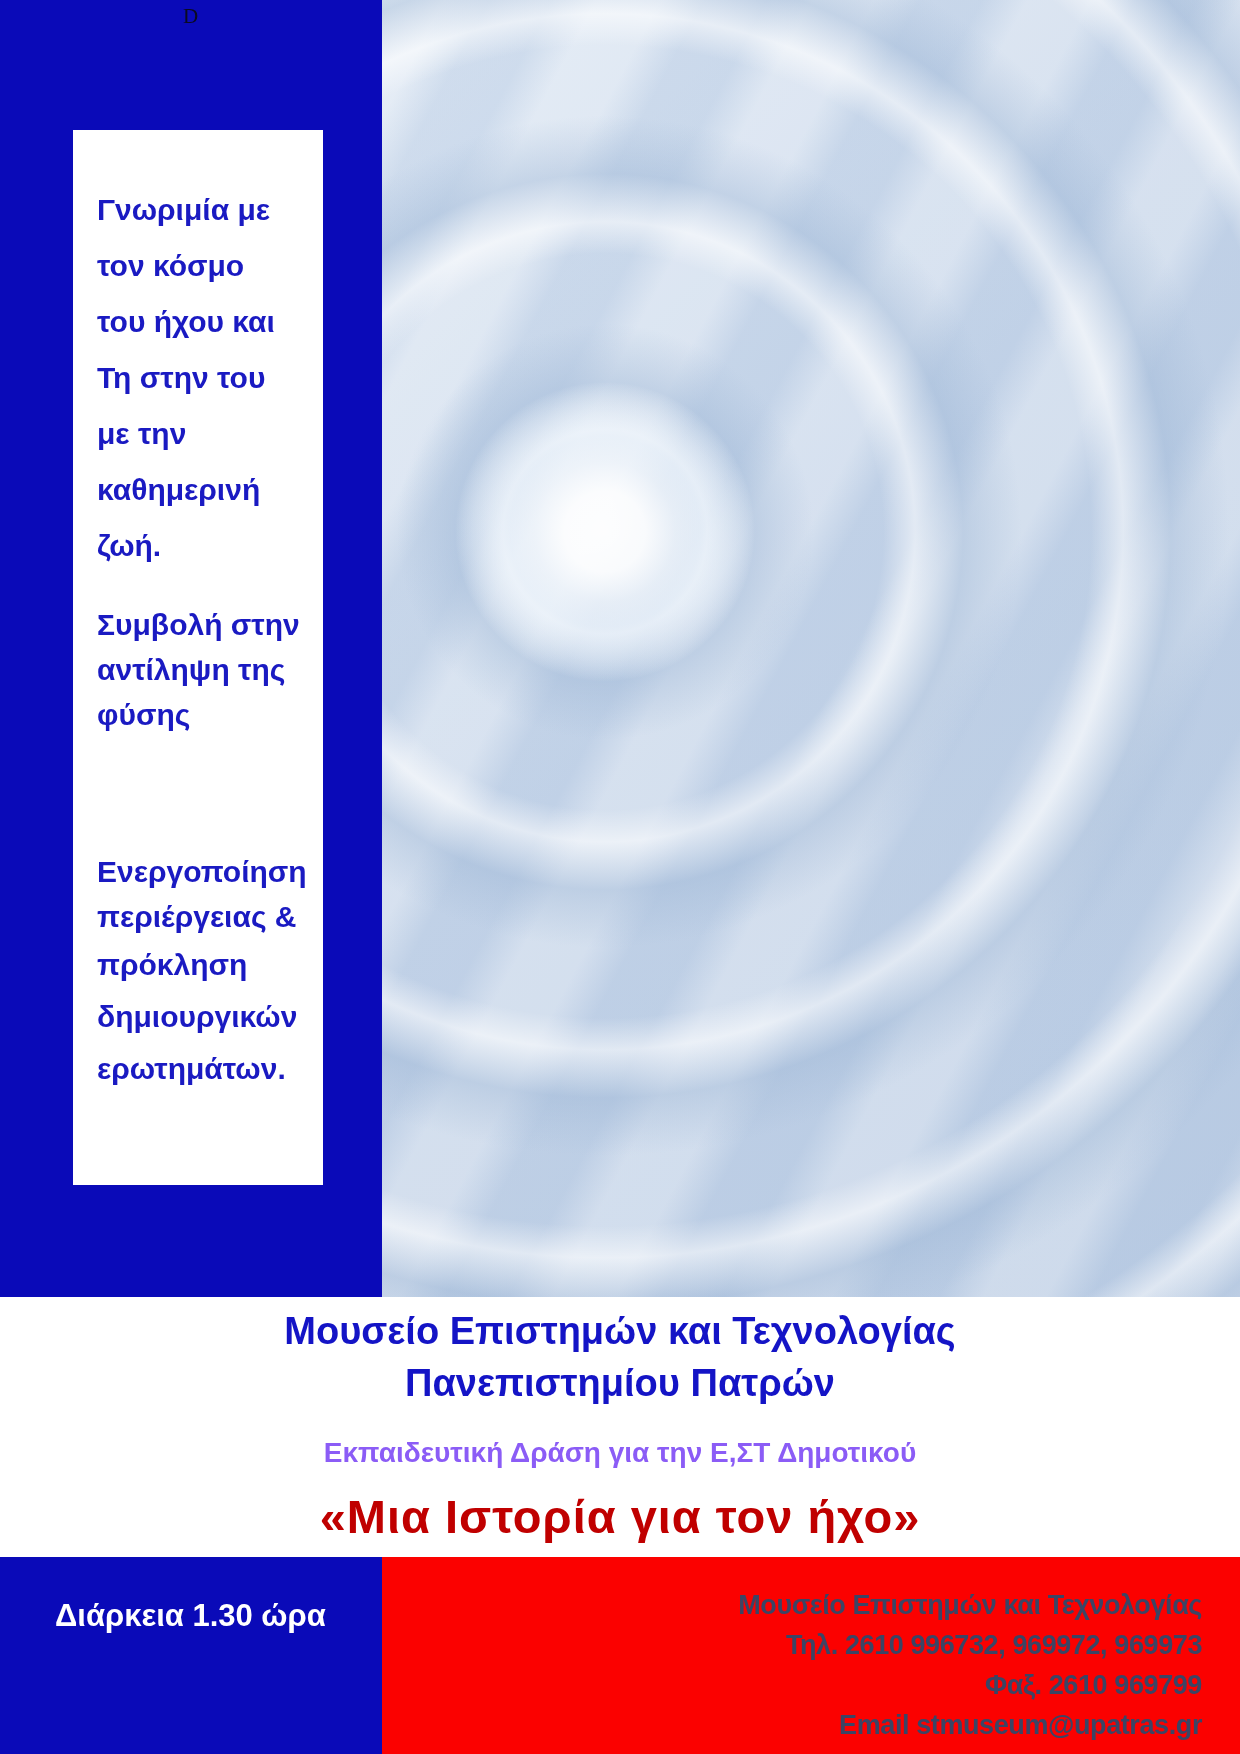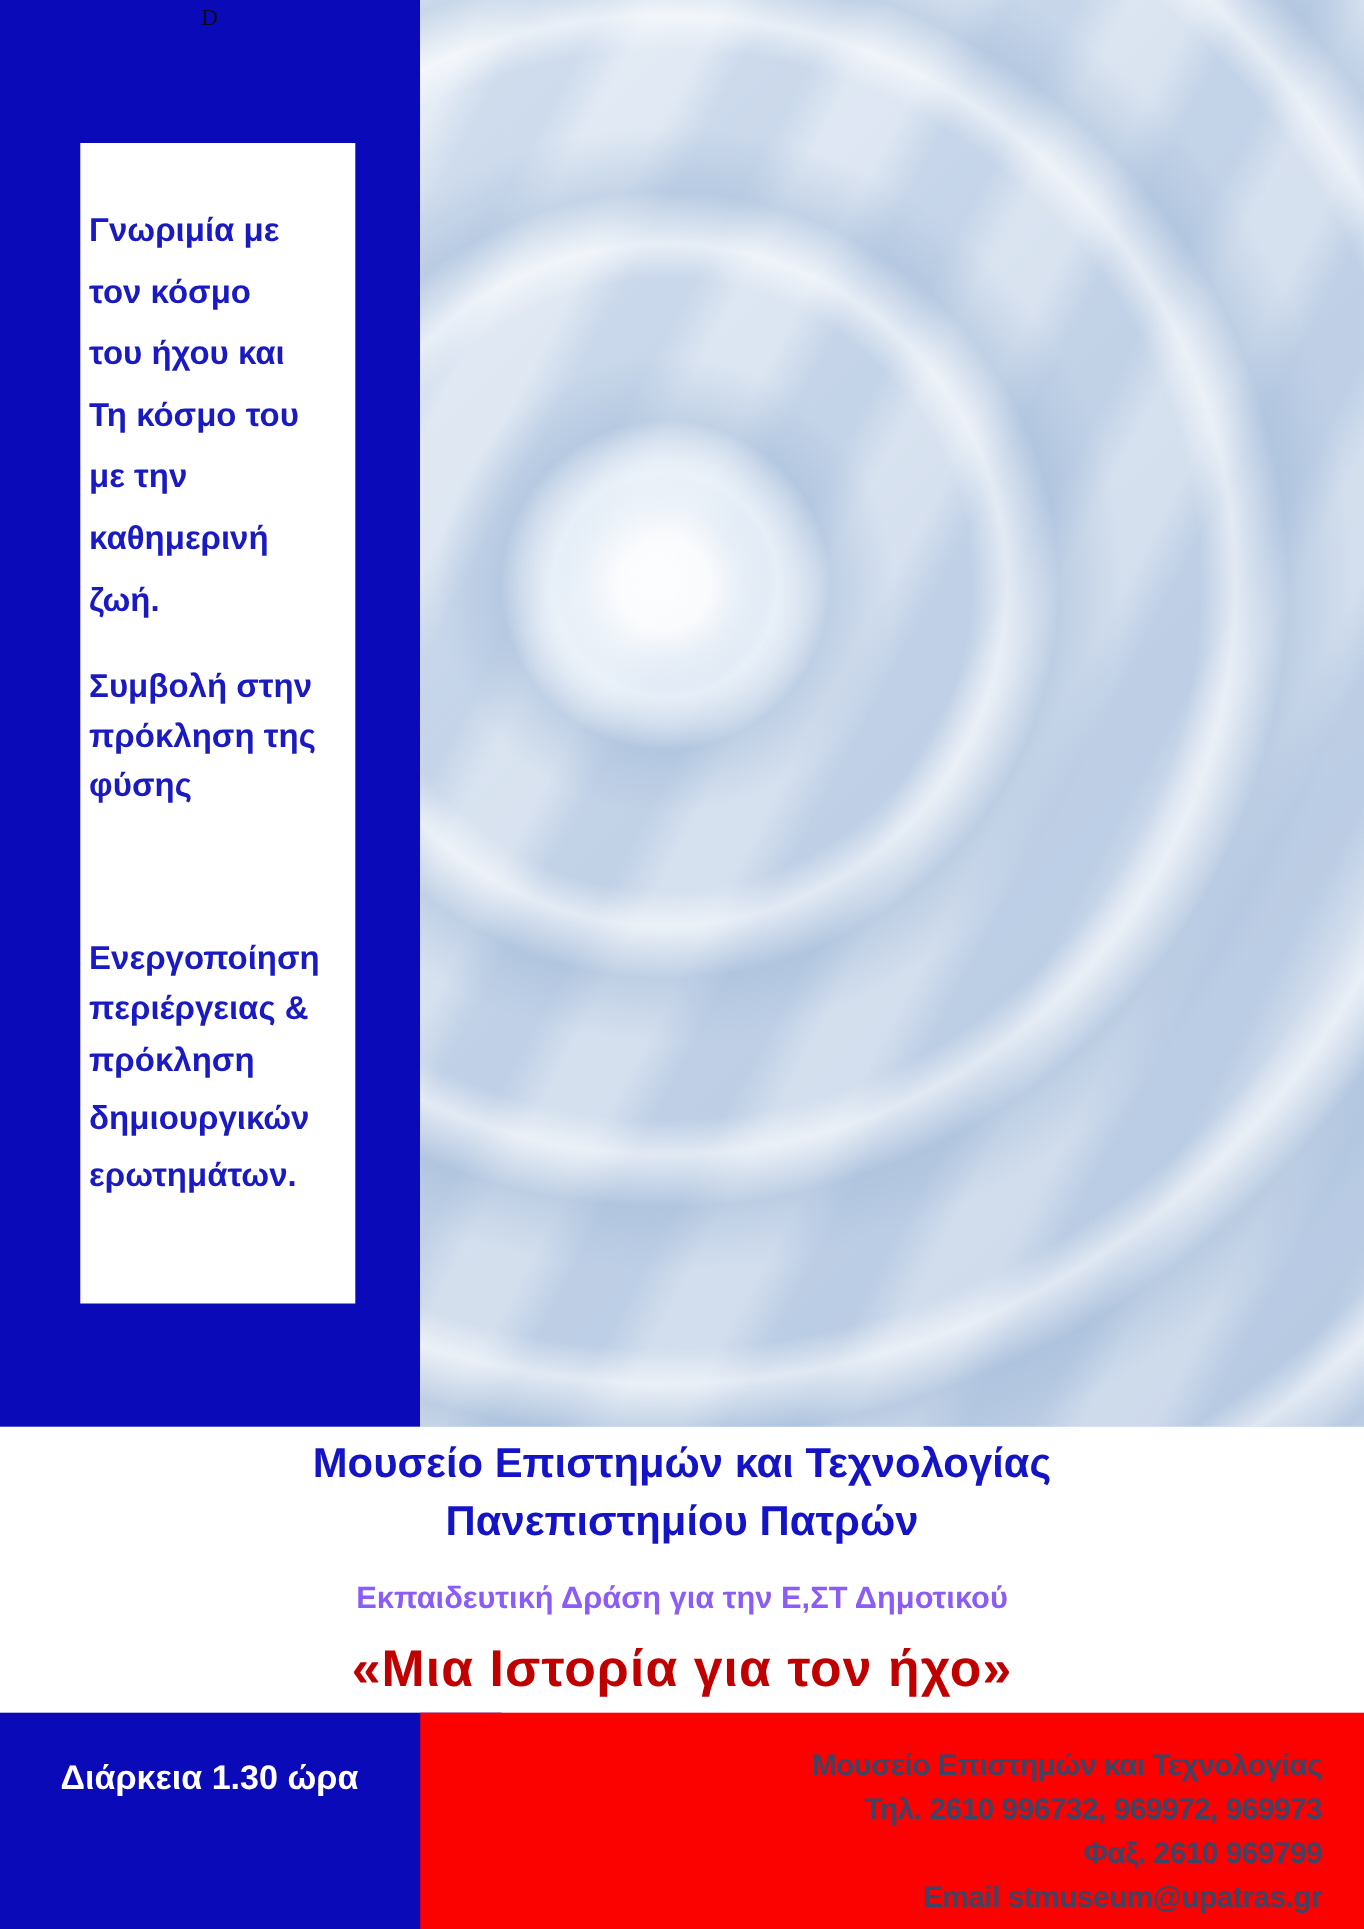--- a/index.html
+++ b/index.html
@@ -14,21 +14,21 @@
     background:#0a0ab8;
   }
   .corner-mark{
     position:absolute; left:183px; top:4px;
     font-family:"Liberation Serif", serif;
     font-size:21px; color:#0b0b20;
   }
   
   .white-box{
     position:absolute; left:73px; top:130px; width:250px; height:1055px;
-    background:#ffffff; box-sizing:border-box; padding:52px 6px 0 8px;
+    background:#ffffff; box-sizing:border-box; padding:52px 6px 0 24px;
   }
   .ln{
     font-size:30px; font-weight:bold; color:#1a1ac2; line-height:56px;
     white-space:nowrap;
   }
   .tight{line-height:45px;}
   .mid{line-height:52px;}
   .gap-lg{margin-top:28px;}
   .gap-sm{margin-top:10px;}
   .gap-xl{margin-top:112px;}
@@ -72,26 +72,26 @@
 <div class="page">
 
   <div class="blue-band"></div>
 
   <div class="corner-mark">D</div>
 
   <div class="white-box">
     <div class="ln">Γνωριμία με</div>
     <div class="ln">τον κόσμο</div>
     <div class="ln">του ήχου και</div>
-    <div class="ln">Τη κόσμο του</div>
+    <div class="ln">Τη στην του</div>
     <div class="ln">με την</div>
     <div class="ln">καθημερινή</div>
     <div class="ln">ζωή.</div>
     <div class="ln tight gap-lg">Συμβολή στην</div>
-    <div class="ln tight">πρόκληση  της</div>
+    <div class="ln tight">αντίληψη  της</div>
     <div class="ln tight">φύσης</div>
     <div class="ln tight gap-xl">Ενεργοποίηση</div>
     <div class="ln tight">περιέργειας &amp;</div>
     <div class="ln mid">πρόκληση</div>
     <div class="ln mid">δημιουργικών</div>
     <div class="ln mid">ερωτημάτων.</div>
   </div>
 
   <div class="water"></div>
 

